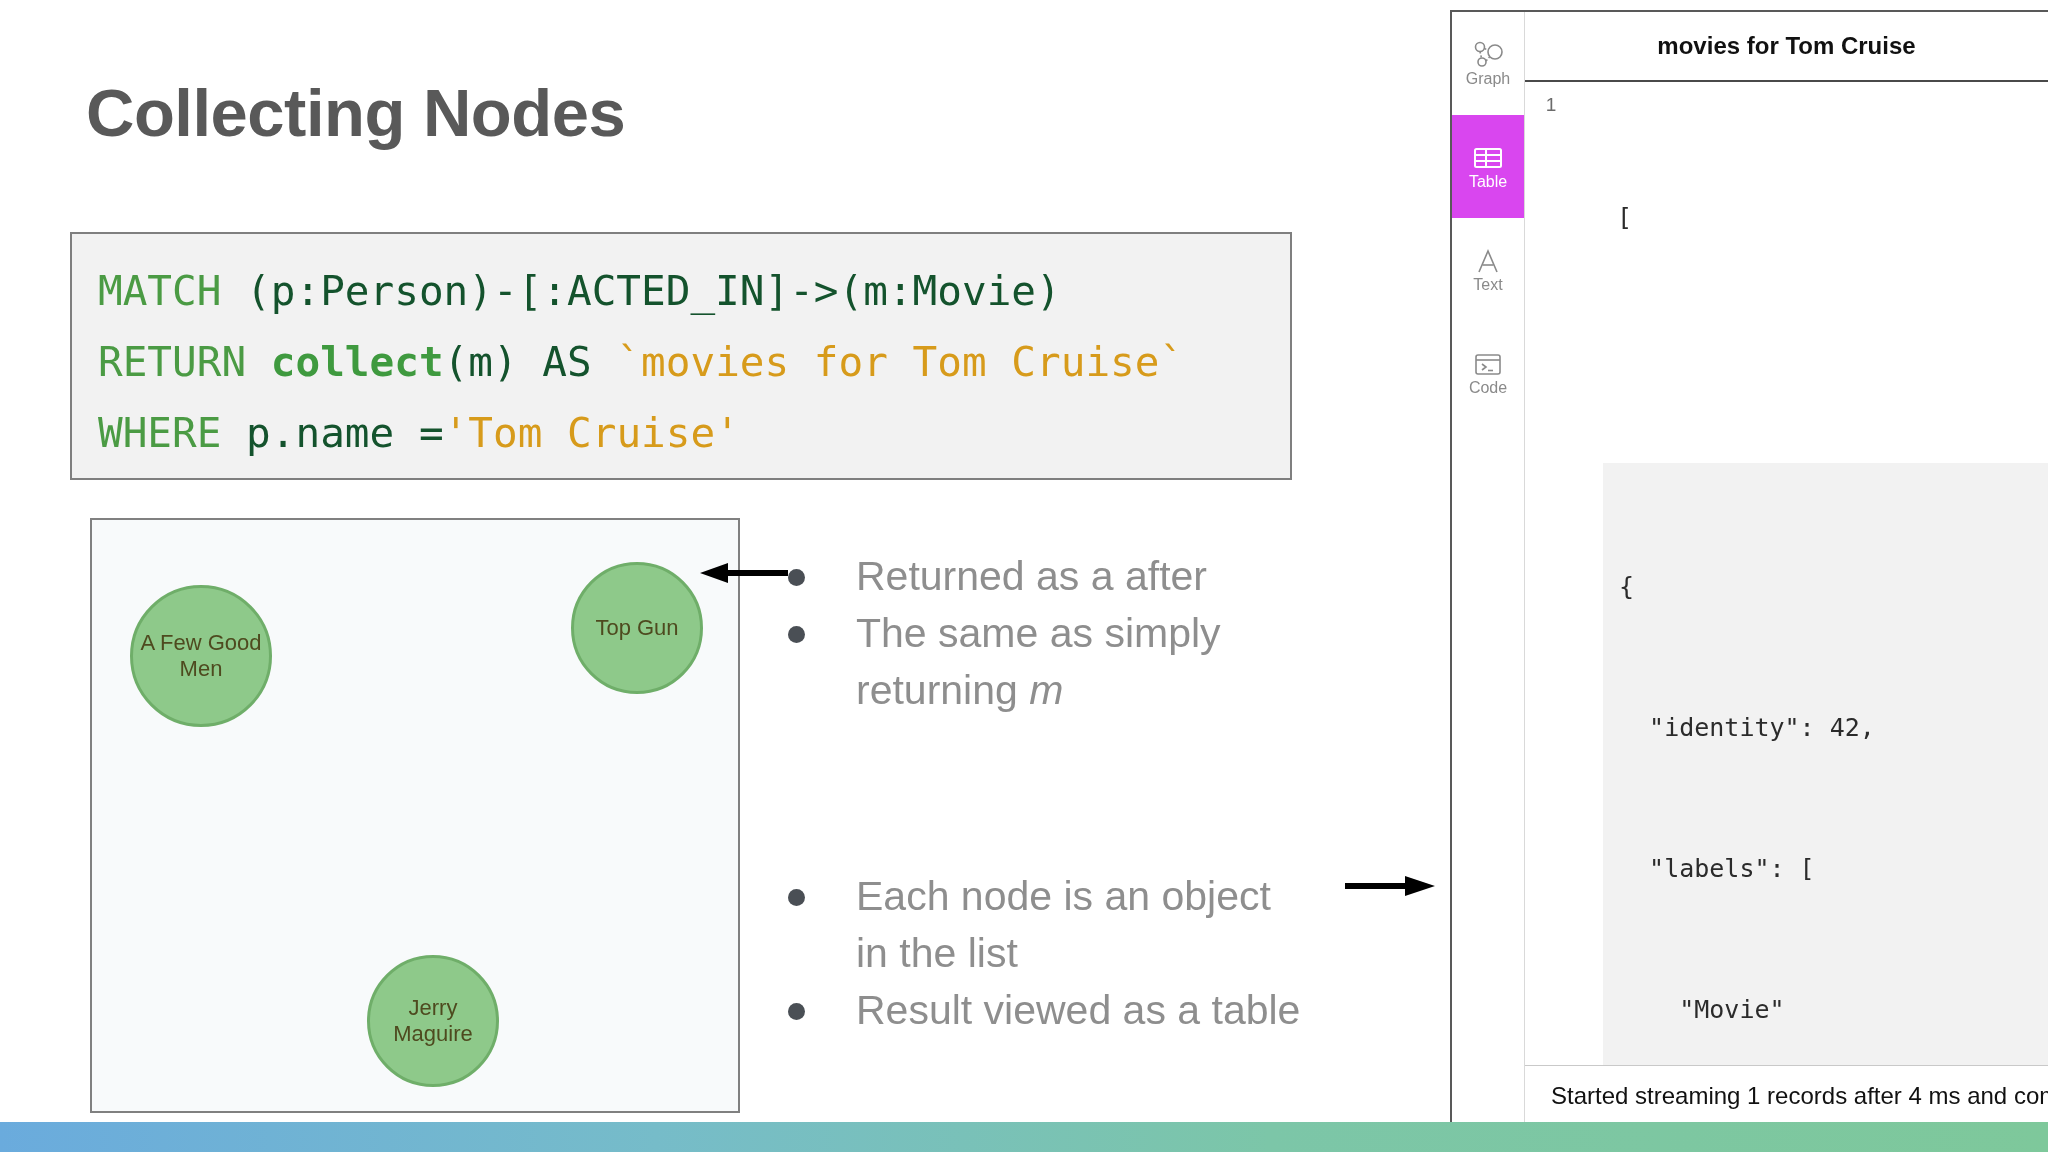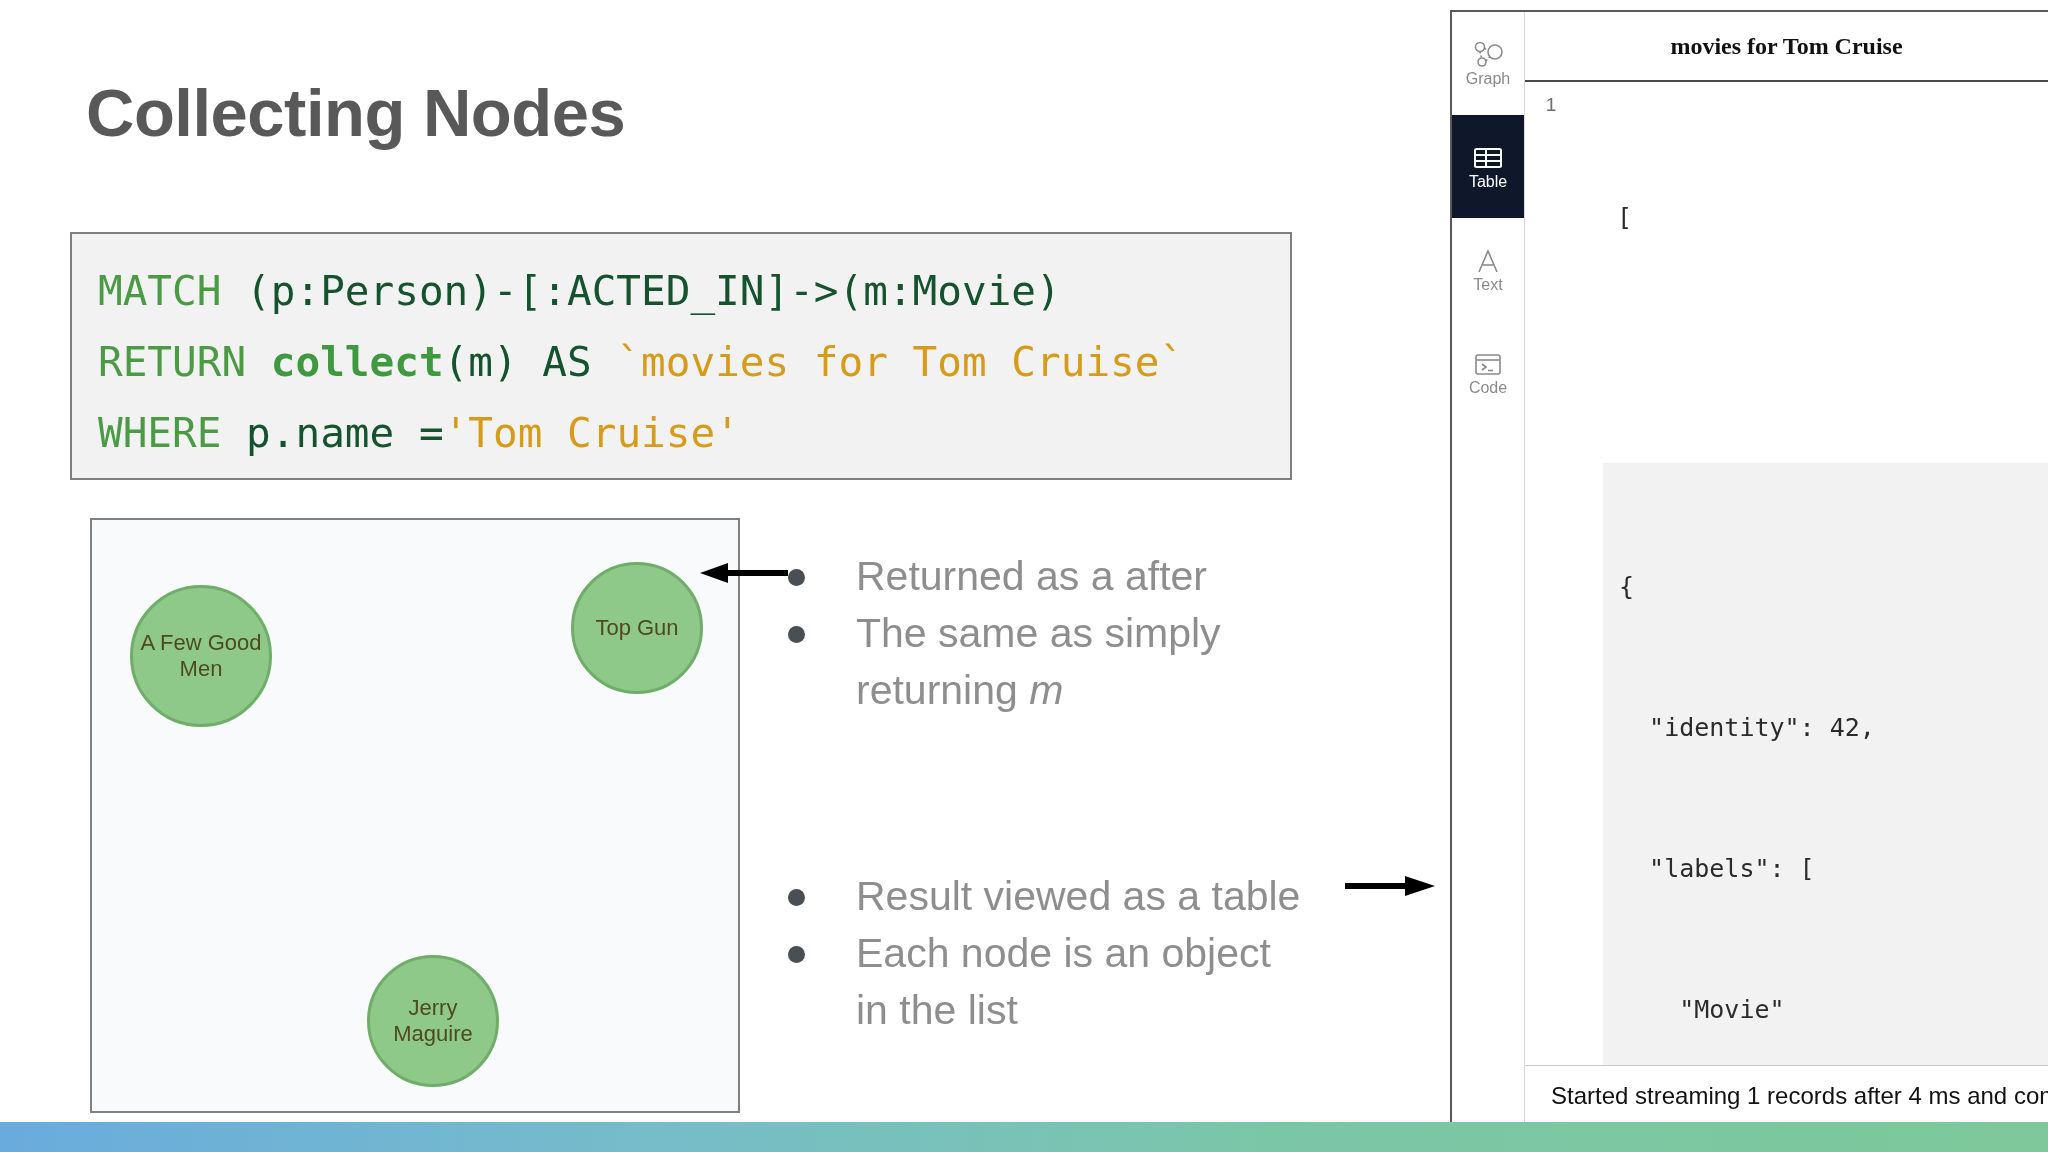--- a/index.html
+++ b/index.html
@@ -157,21 +157,21 @@
     height: 103px;
     display: flex;
     flex-direction: column;
     align-items: center;
     justify-content: center;
     color: #8a8a8a;
     font-size: 16px;
     font-family: "Liberation Sans", sans-serif;
   }
   .rail-item.active {
-    background: #0f172a;
+    background: #d946ef;
     color: #ffffff;
   }
   .rail-icon {
     width: 34px;
     height: 30px;
     display: flex;
     align-items: center;
     justify-content: center;
   }
   .rail-icon svg { display: block; }
@@ -183,21 +183,21 @@
     min-width: 0;
     min-height: 0;
   }
   .result-header {
     flex: 0 0 auto;
     height: 68px;
     border-bottom: 2px solid #4a4a4a;
     display: flex;
     align-items: center;
     justify-content: center;
-    font-family: Liberation Serif, serif;
+    font-family: Liberation Sans, sans-serif;
     font-weight: bold;
     font-size: 24px;
     color: #111111;
   }
   .result-scroll {
     flex: 1 1 auto;
     position: relative;
     display: flex;
     min-height: 0;
     overflow: hidden;
@@ -291,25 +291,25 @@
   </div>
   <div class="bullet-row">
     <span class="bullet-dot"></span>
     <span class="bullet-text"><span>The same as simply returning </span><span class="ital">m</span></span>
   </div>
 </div>
 
 <div class="bullets bullets-2">
   <div class="bullet-row">
     <span class="bullet-dot"></span>
-    <span class="bullet-text">Result viewed as a table</span>
+    <span class="bullet-text">Each node is an object in the list</span>
   </div>
   <div class="bullet-row">
     <span class="bullet-dot"></span>
-    <span class="bullet-text">Each node is an object in the list</span>
+    <span class="bullet-text">Result viewed as a table</span>
   </div>
 </div>
 
 <div class="browser">
   <div class="browser-body">
 
     <div class="view-rail">
 
       <div class="rail-item">
         <span class="rail-icon">

